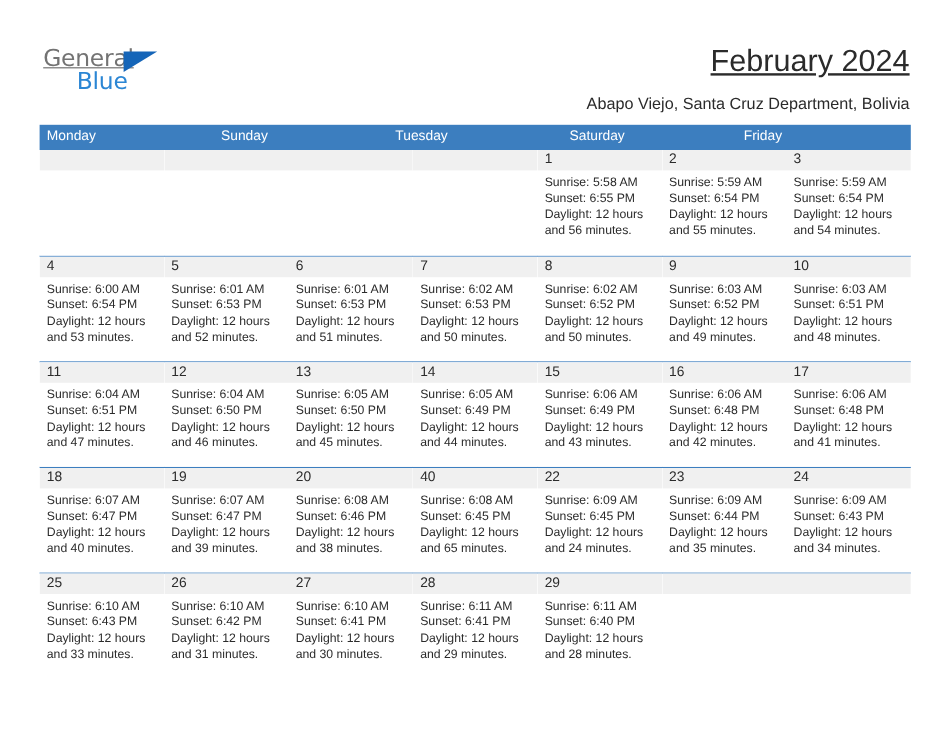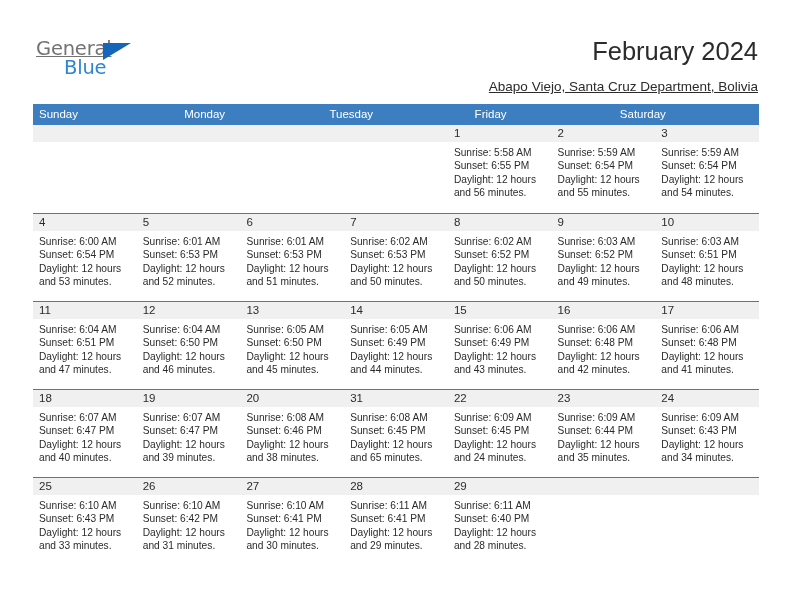--- a/index.html
+++ b/index.html
@@ -68,30 +68,30 @@
   }
   .title {
     position: absolute;
     right: 34px;
     top: 37px;
     font-size: 25.5px;
     color: #2b2b2b;
     text-align: left;
     white-space: nowrap;
     font-weight: normal;
+    text-decoration: underline;
   }
   .subtitle {
     position: absolute;
     right: 34px;
     top: 79px;
     font-size: 13.5px;
     color: #2b2b2b;
     text-align: center;
     white-space: nowrap;
-    text-decoration: underline;
   }
 
   
   .calendar {
     position: absolute;
     left: 33px;
     top: 104px;
     width: 726px;
   }
   .weekday-row {
@@ -154,25 +154,25 @@
       <span class="logo-general">General</span>
       <span class="logo-tri"></span>
       <span class="logo-blue">Blue</span>
     </div>
     <div class="title">February 2024</div>
     <div class="subtitle">Abapo Viejo, Santa Cruz Department, Bolivia</div>
   </div>
 
   <div class="calendar">
     <div class="weekday-row">
+      <div class="weekday">Monday</div>
       <div class="weekday">Sunday</div>
-      <div class="weekday">Monday</div>
       <div class="weekday">Tuesday</div>
+      <div class="weekday">Saturday</div>
       <div class="weekday">Friday</div>
-      <div class="weekday">Saturday</div>
     </div>
     <div id="weeks-host">
         <div class="week-row first">
           <div class="day-cell empty">
             <div class="day-num"></div>
           </div>
           <div class="day-cell empty">
             <div class="day-num"></div>
           </div>
           <div class="day-cell empty">
@@ -361,21 +361,21 @@
           <div class="day-cell">
             <div class="day-num">20</div>
             <div class="day-body">
               <div>Sunrise: 6:08 AM</div>
               <div>Sunset: 6:46 PM</div>
               <div>Daylight: 12 hours</div>
               <div>and 38 minutes.</div>
             </div>
           </div>
           <div class="day-cell">
-            <div class="day-num">31</div>
+            <div class="day-num">40</div>
             <div class="day-body">
               <div>Sunrise: 6:08 AM</div>
               <div>Sunset: 6:45 PM</div>
               <div>Daylight: 12 hours</div>
               <div>and 65 minutes.</div>
             </div>
           </div>
           <div class="day-cell">
             <div class="day-num">22</div>
             <div class="day-body">

